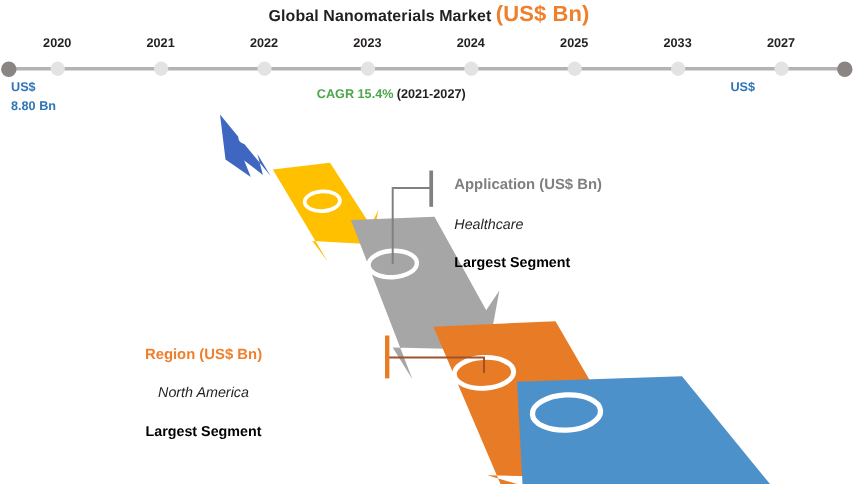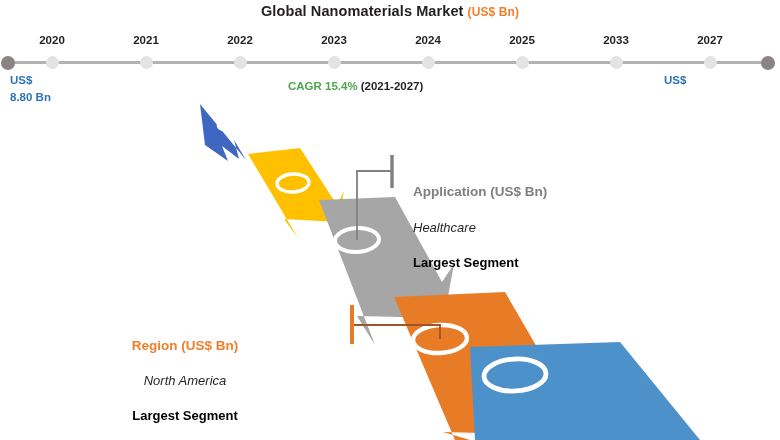--- a/index.html
+++ b/index.html
@@ -30,21 +30,21 @@
     text-align: center;
     white-space: nowrap;
   }
   .title-main {
     font-size: 14.5px;
     font-weight: bold;
     color: #231f20;
     letter-spacing: 0.1px;
   }
   .title-unit {
-    font-size: 12px;
+    font-size: 20px;
     font-weight: bold;
     color: #ef7f2a;
     letter-spacing: 0.1px;
     margin-left: 4px;
     margin-top: 40px;
   }
 
   
   .timeline {
     position: absolute;
@@ -125,21 +125,20 @@
     top: 0;
     left: 0;
     width: 780px;
     height: 440px;
   }
 
   
   .callout {
     position: absolute;
     white-space: nowrap;
-    margin-top: 24px;
   }
   .callout .c-head {
     font-size: 13.5px;
     font-weight: bold;
     line-height: 18px;
   }
   .callout .c-sub {
     font-size: 13px;
     font-weight: normal;
     color: #231f20;

